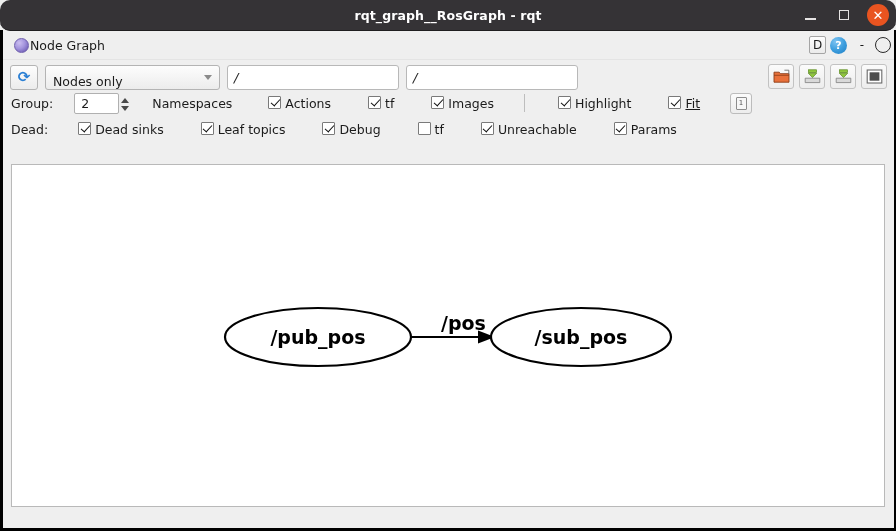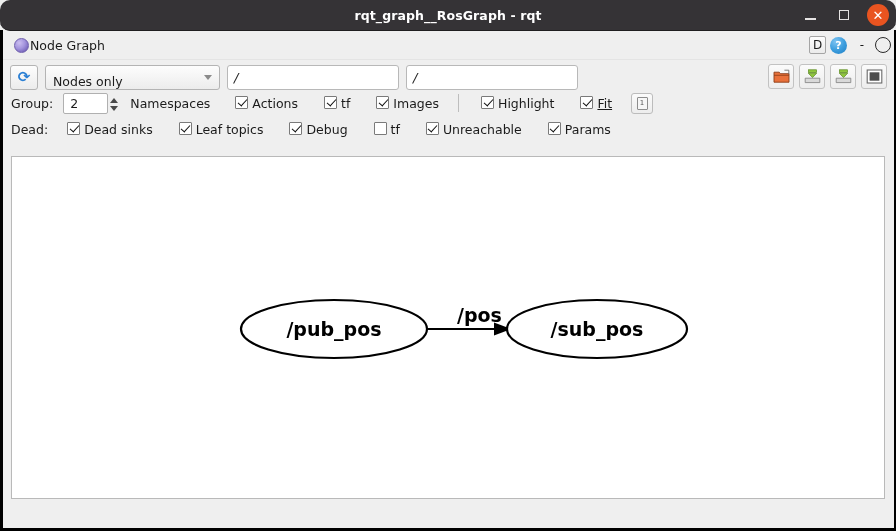--- a/index.html
+++ b/index.html
@@ -258,21 +258,21 @@
     justify-content: center;
     box-sizing: border-box;
   }
 
   
   .optrow {
     display: flex;
     align-items: center;
     height: 26px;
     padding-left: 11px;
-    gap: 4px;
+    gap: 15px;
     font-size: 12.5px;
     white-space: nowrap;
   }
   .optlabel {
     margin-right: 6px;
     color: #1b1b1b;
   }
   .spin {
     position: relative;
     width: 45px;
@@ -368,28 +368,27 @@
     justify-content: center;
     line-height: 1;
   }
 
   .namespaces-nochk { margin-left: 14px; margin-right: 12px; text-align: center; }
 
   
   .canvas-wrap {
     position: absolute;
     left: 11px;
-    top: 156px;
+    top: 164px;
     width: 874px;
     height: 343px;
     background: #ffffff;
     border: 1px solid #b9b9b9;
     box-sizing: border-box;
     overflow: hidden;
-    padding-left: 16px;
   }
   .graph-svg { display: block; }
 
   .frame-left {
     position: absolute;
     left: 0; top: 30px;
     width: 3px; height: 501px;
     background: #000000;
   }
   .frame-bottom {

